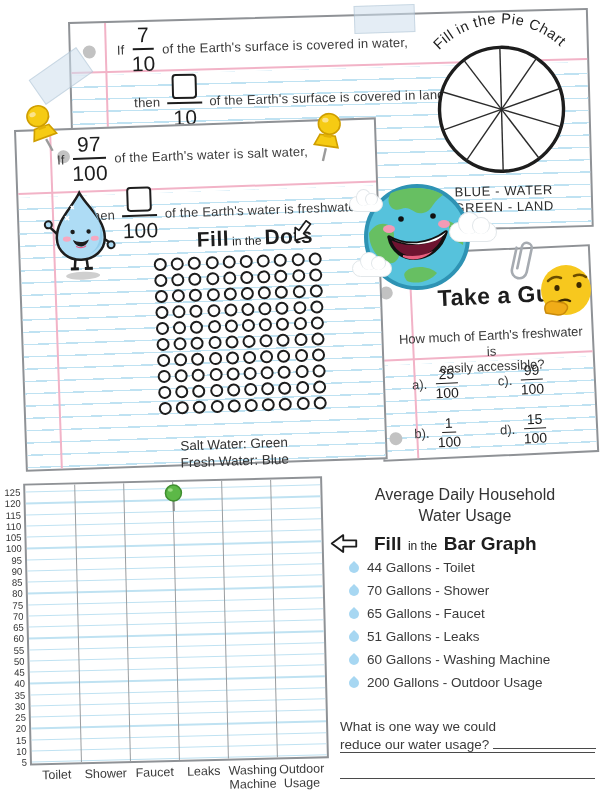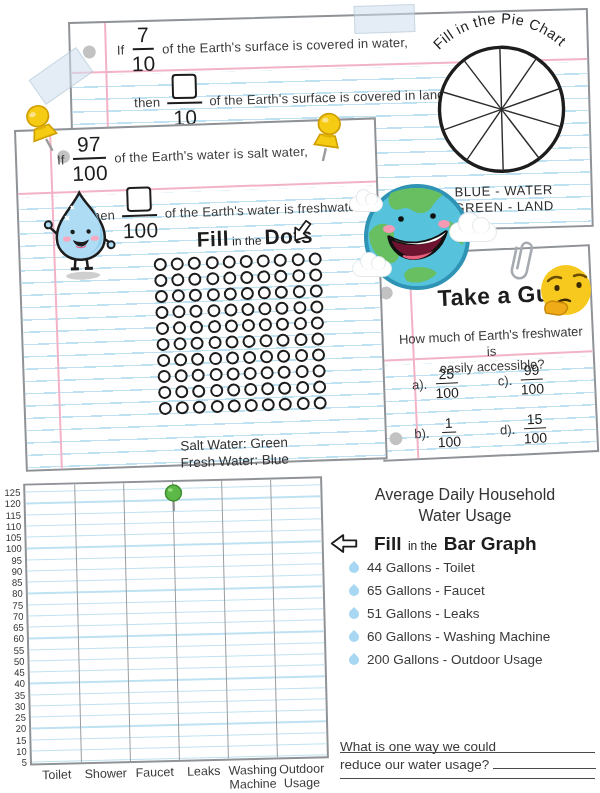--- a/index.html
+++ b/index.html
@@ -76,21 +76,21 @@
 
   
   .bar-title{position:absolute;left:336px;top:484px;width:258px;text-align:center;
              font-size:16px;line-height:21px;white-space:pre-line;color:#333;z-index:1;}
   .bar-subtitle{position:absolute;left:330px;top:532px;display:flex;align-items:center;gap:16px;z-index:1;}
   .bar-subtitle .big{font-size:19px;font-weight:700;color:#1d1d1d;}
   .bar-subtitle .small{font-size:12px;color:#1d1d1d;margin:0 2px;}
   .legend{position:absolute;left:349px;top:560px;display:flex;flex-direction:column;gap:8px;z-index:1;}
   .leg-item{display:flex;align-items:center;gap:8px;font-size:13.5px;color:#3a3a3a;}
   .droplet{width:10px;height:10px;background:#a7d7f2;border-radius:0 50% 50% 50%;transform:rotate(45deg);flex:0 0 auto;}
-  .usage-q{position:absolute;left:340px;top:738px;width:256px;font-size:13.5px;line-height:17px;color:#3a3a3a;z-index:1;}
+  .usage-q{position:absolute;left:340px;top:718px;width:256px;font-size:13.5px;line-height:17px;color:#3a3a3a;z-index:1;}
   .usage-q .row2{display:flex;align-items:baseline;}
   .fill-line{flex:1;border-bottom:1.5px solid #4a4a4a;height:13px;margin-left:4px;}
   .wline{position:absolute;left:340px;width:255px;border-top:1.5px solid #4a4a4a;z-index:1;}
 </style>
 </head>
 <body>
 
 <div class="page">
 
   <div class="card card1">
@@ -487,20 +487,24 @@
     </span>
   </div>
 
   <div class="legend">
     <div class="leg-item">
         <span class="droplet"></span>
         <span>44 Gallons - Toilet</span>
       </div>
     <div class="leg-item">
         <span class="droplet"></span>
+        <span>70 Gallons - Shower</span>
+      </div>
+    <div class="leg-item">
+        <span class="droplet"></span>
         <span>65 Gallons - Faucet</span>
       </div>
     <div class="leg-item">
         <span class="droplet"></span>
         <span>51 Gallons - Leaks</span>
       </div>
     <div class="leg-item">
         <span class="droplet"></span>
         <span>60 Gallons - Washing Machine</span>
       </div>

